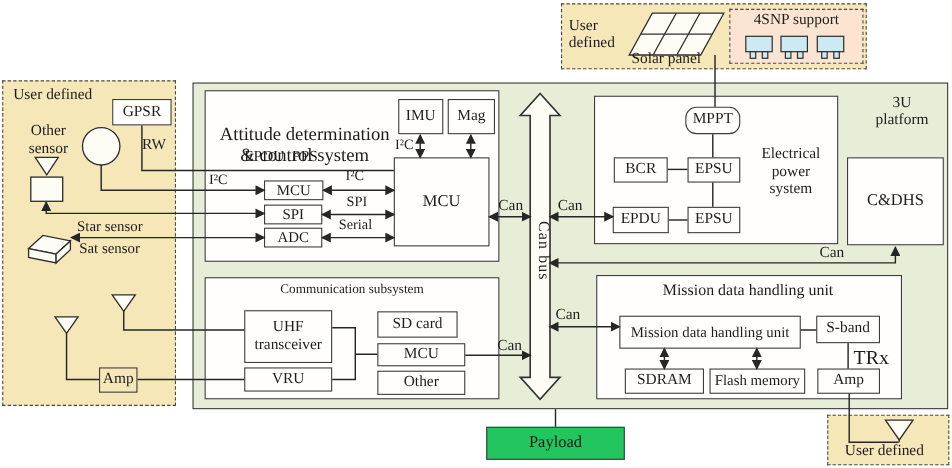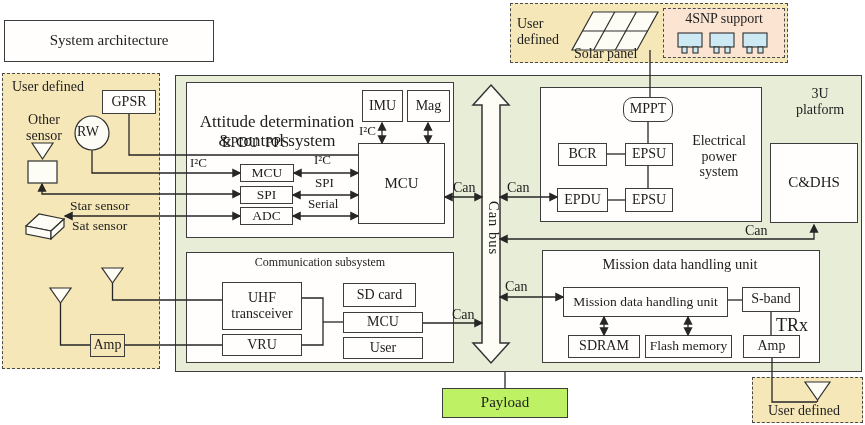--- a/index.html
+++ b/index.html
@@ -11,21 +11,21 @@
   .abs{position:absolute;box-sizing:border-box;}
   .panel-green{background:#e8edd8;border:1.8px solid #3d3d3d;}
   .panel-dash-yellow{background:#f6e7b8;border:1.7px dashed #4a4a4a;}
   .panel-dash-peach{background:#fbe5d2;border:1.6px dashed #4a4a4a;}
   .wbox{background:#fffefc;border:1.4px solid #3d3d3d;}
   .box{
     background:#fffefc;border:1.4px solid #3d3d3d;
     display:flex;align-items:center;justify-content:center;
     text-align:center;font-size:14px;line-height:1.05;
   }
-  .box.peach{background:#bef264;}
+  .box.peach{background:#22c55e;}
   .box.yellow{background:#f6e7b8;}
   .lbl{position:absolute;font-size:14px;line-height:1.12;white-space:nowrap;z-index:10;}
   .lbl.center{text-align:center;white-space:normal;}
   .lbl.wrap{white-space:normal;}
   .lbl.pre{white-space:pre;}
   #svglayer{position:absolute;left:0;top:0;z-index:5;pointer-events:none;}
   .vtext{
     writing-mode:vertical-rl;text-orientation:sideways;
     font-size:14.5px;letter-spacing:1px;z-index:10;
   }
@@ -39,23 +39,20 @@
   <div class="abs panel-green" style="left:175px;top:75px;width:687px;height:297px;"></div>
   <div class="abs panel-dash-yellow" style="left:510px;top:3px;width:278px;height:60px;"></div>
   <div class="abs panel-dash-peach" style="left:663px;top:8px;width:122px;height:50px;"></div>
   <div class="abs panel-dash-yellow" style="left:752px;top:377px;width:111px;height:46px;"></div>
 
   <div class="abs wbox" style="left:186px;top:82px;width:268px;height:156px;"></div>
   <div class="abs wbox" style="left:186px;top:252px;width:268px;height:111px;"></div>
   <div class="abs wbox" style="left:540px;top:87px;width:222px;height:135px;"></div>
   <div class="abs wbox" style="left:542px;top:250px;width:278px;height:113px;"></div>
 
-  <div class="box abs" style="left:4px;top:20px;width:210px;height:42px;font-size:15px;">
-      <span>System architecture</span>
-    </div>
 
   <div class="box abs" style="left:102px;top:90px;width:54px;height:24px;">
       <span>GPSR</span>
     </div>
   <div class="box abs yellow" style="left:90px;top:334px;width:35px;height:23px;">
       <span>Amp</span>
     </div>
 
   <div class="box abs" style="left:362px;top:90px;width:41px;height:32px;">
       <span>IMU</span>
@@ -82,21 +79,21 @@
   <div class="box abs" style="left:222px;top:334px;width:80px;height:22px;">
       <span>VRU</span>
     </div>
   <div class="box abs" style="left:343px;top:283px;width:73px;height:24px;">
       <span>SD card</span>
     </div>
   <div class="box abs" style="left:343px;top:312px;width:80px;height:21px;">
       <span>MCU</span>
     </div>
   <div class="box abs" style="left:343px;top:337px;width:80px;height:22px;">
-      <span>User</span>
+      <span>Other</span>
     </div>
 
   <div class="box abs" style="left:623px;top:97px;width:50px;height:25px;border-radius:10px;">
       <span>MPPT</span>
     </div>
   <div class="box abs" style="left:558px;top:143px;width:49px;height:23px;">
       <span>BCR</span>
     </div>
   <div class="box abs" style="left:625px;top:143px;width:48px;height:23px;">
       <span>EPSU</span>
@@ -207,21 +204,21 @@
       <rect x="710" y="33" width="24" height="14"></rect>
         <rect x="714" y="47" width="5" height="6"></rect>
         <rect x="725" y="47" width="5" height="6"></rect>
       <rect x="743" y="33" width="24" height="14"></rect>
         <rect x="747" y="47" width="5" height="6"></rect>
         <rect x="758" y="47" width="5" height="6"></rect>
     </g>
   </svg>
 
   <div class="lbl" style="left:12px;top:79px;">User defined</div>
-  <div class="lbl center" style="left:63px;top:124px;width:50px;">RW</div>
+  <div class="lbl center" style="left:76px;top:124px;width:50px;padding-left:39px;">RW</div>
   <div class="lbl center wrap" style="left:18px;top:112px;width:52px;">Other sensor</div>
   <div class="lbl" style="left:70px;top:198px;font-size:13.5px;">Star sensor</div>
   <div class="lbl" style="left:72px;top:218px;font-size:13.5px;">Sat sensor</div>
 
   <div class="lbl center" style="left:193px;top:88px;width:168px;font-size:17px;margin-top:24px;">Attitude determination &amp; control system</div>
   <div class="lbl pre" style="left:222px;top:135px;">EPDU  PPS</div>
   <div class="lbl" style="left:359px;top:124px;font-size:13px;">I²C</div>
   <div class="lbl" style="left:190px;top:156px;font-size:13px;">I²C</div>
   <div class="lbl" style="left:314px;top:153px;font-size:13px;">I²C</div>
   <div class="lbl" style="left:315px;top:176px;font-size:13px;">SPI</div>

